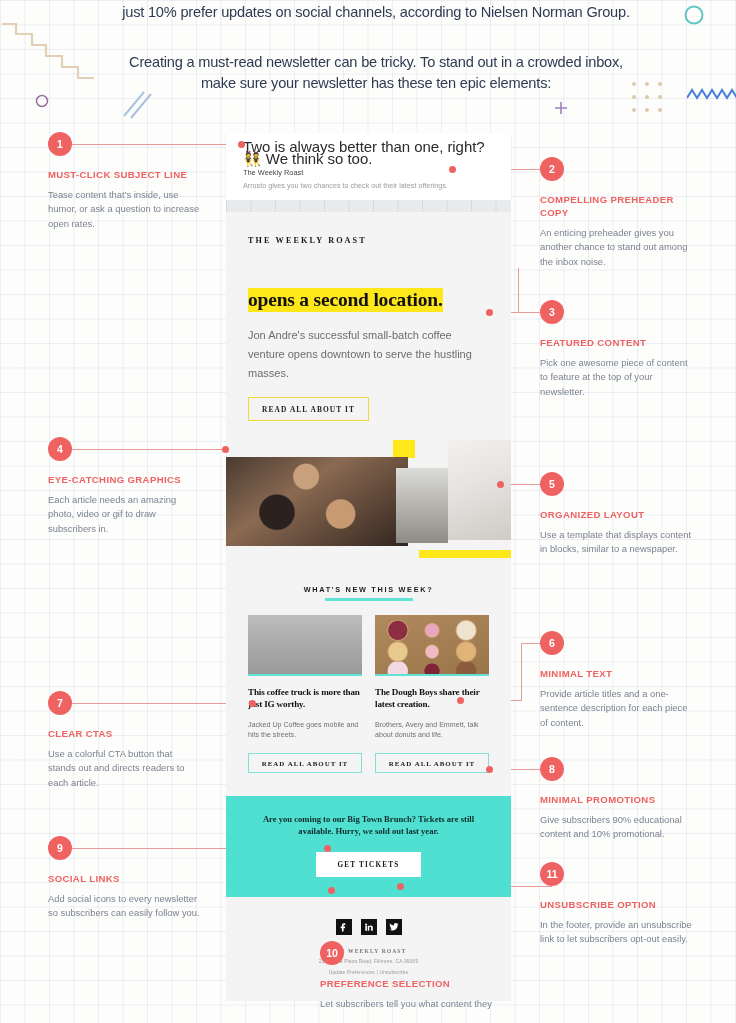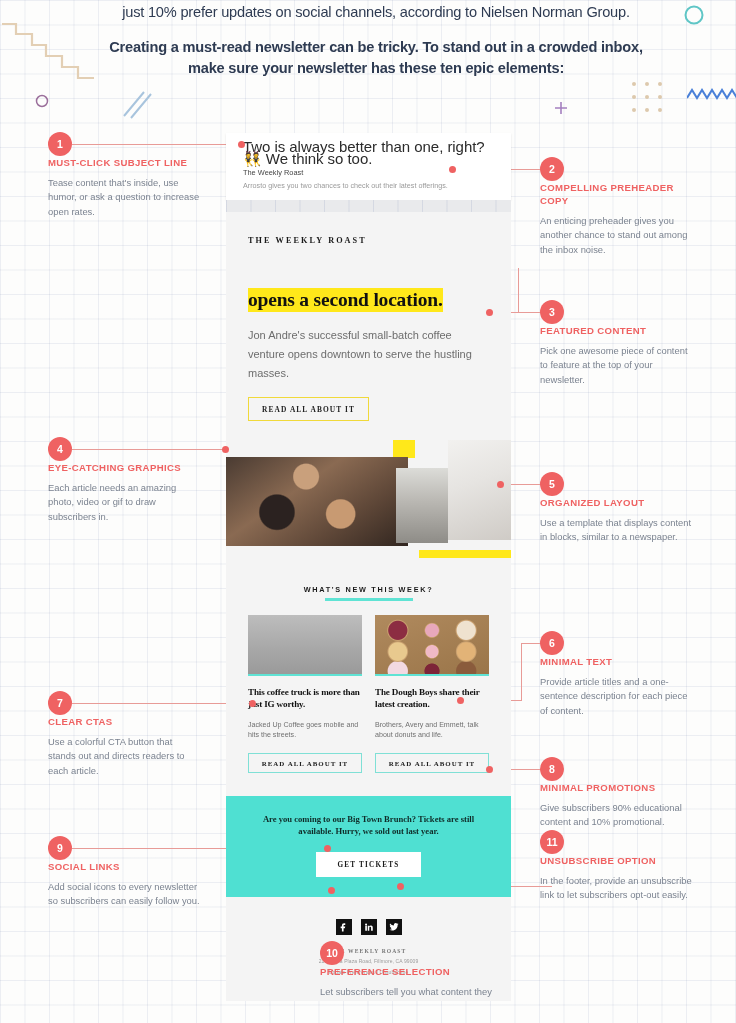--- a/index.html
+++ b/index.html
@@ -35,21 +35,21 @@
     text-align: center;
     padding-top: 2px;
   }
   #intro .line {
     color: #2e3b52;
     font-size: 14.6px;
     line-height: 21px;
     letter-spacing: -0.2px;
     padding-left: 16px;
   }
-  #intro .para2 { margin-top: 14px; font-weight: bold; }
+  #intro .para2 { margin-top: 29px; }
 
   
   #email-col {
     position: absolute;
     left: 226px;
     top: 133px;
     width: 285px;
     z-index: 6;
   }
 
@@ -306,20 +306,21 @@
     display: flex; align-items: center; justify-content: center;
     position: relative;
     z-index: 3;
   }
   .ann .ann-title {
     color: #ef6262;
     font-size: 9.6px;
     font-weight: bold;
     letter-spacing: 0.35px;
     line-height: 13px;
+    margin-top: 12px;
     text-transform: uppercase;
   }
   .ann .ann-body {
     color: #7b8390;
     font-size: 9.4px;
     line-height: 14.4px;
     margin-top: 7px;
   }
 
   
@@ -547,21 +548,21 @@
   <div class="ann-title">MINIMAL PROMOTIONS</div>
   <div class="ann-body">Give subscribers 90% educational content and 10% promotional.</div>
 </div>
 
 <div class="ann" style="left:48px; top:836px;">
   <div class="badge">9</div>
   <div class="ann-title">SOCIAL LINKS</div>
   <div class="ann-body">Add social icons to every newsletter so subscribers can easily follow you.</div>
 </div>
 
-<div class="ann" style="left:540px; top:830px;">
+<div class="ann" style="left:540px; top:862px;">
   <div class="badge">11</div>
   <div class="ann-title">UNSUBSCRIBE OPTION</div>
   <div class="ann-body">In the footer, provide an unsubscribe link to let subscribers opt-out easily.</div>
 </div>
 
 <div class="ann" style="left:320px; top:941px; width:175px;">
   <div class="badge">10</div>
   <div class="ann-title">PREFERENCE SELECTION</div>
   <div class="ann-body">Let subscribers tell you what content they</div>
 </div>

